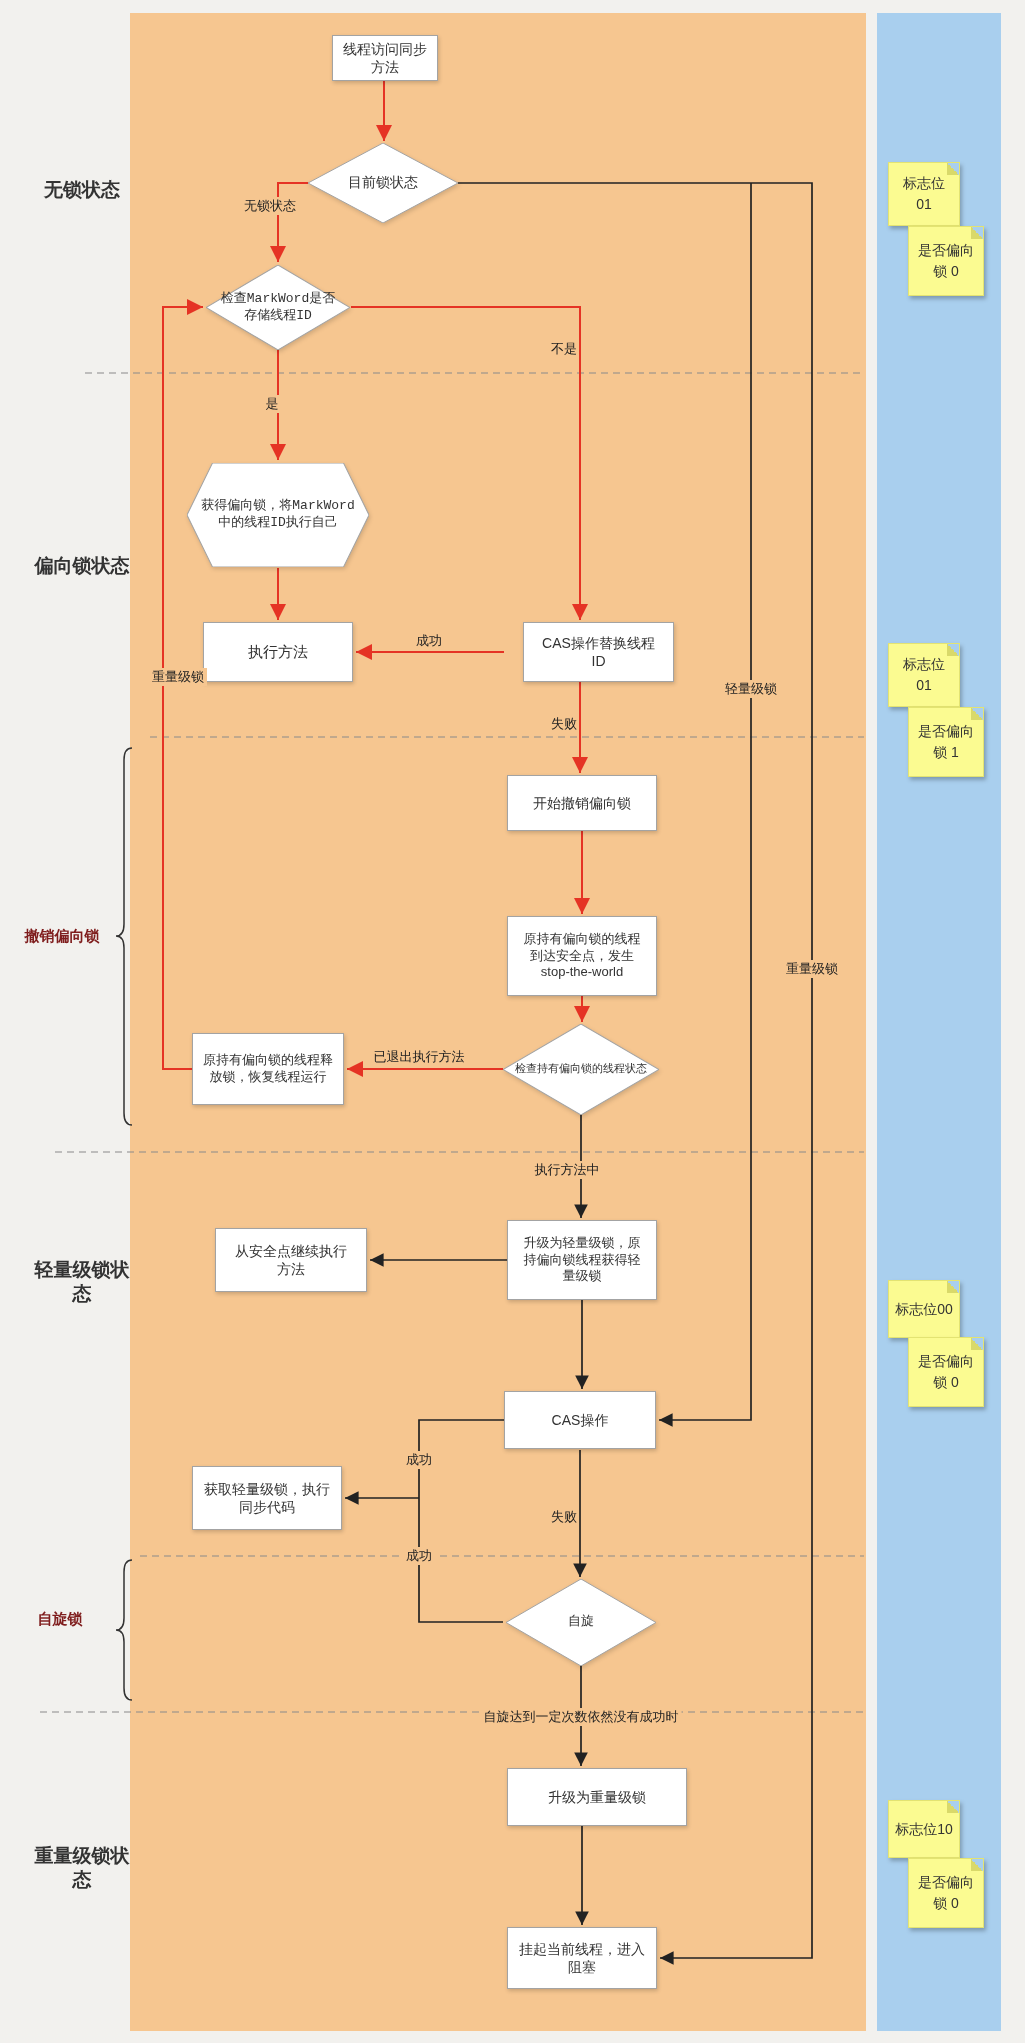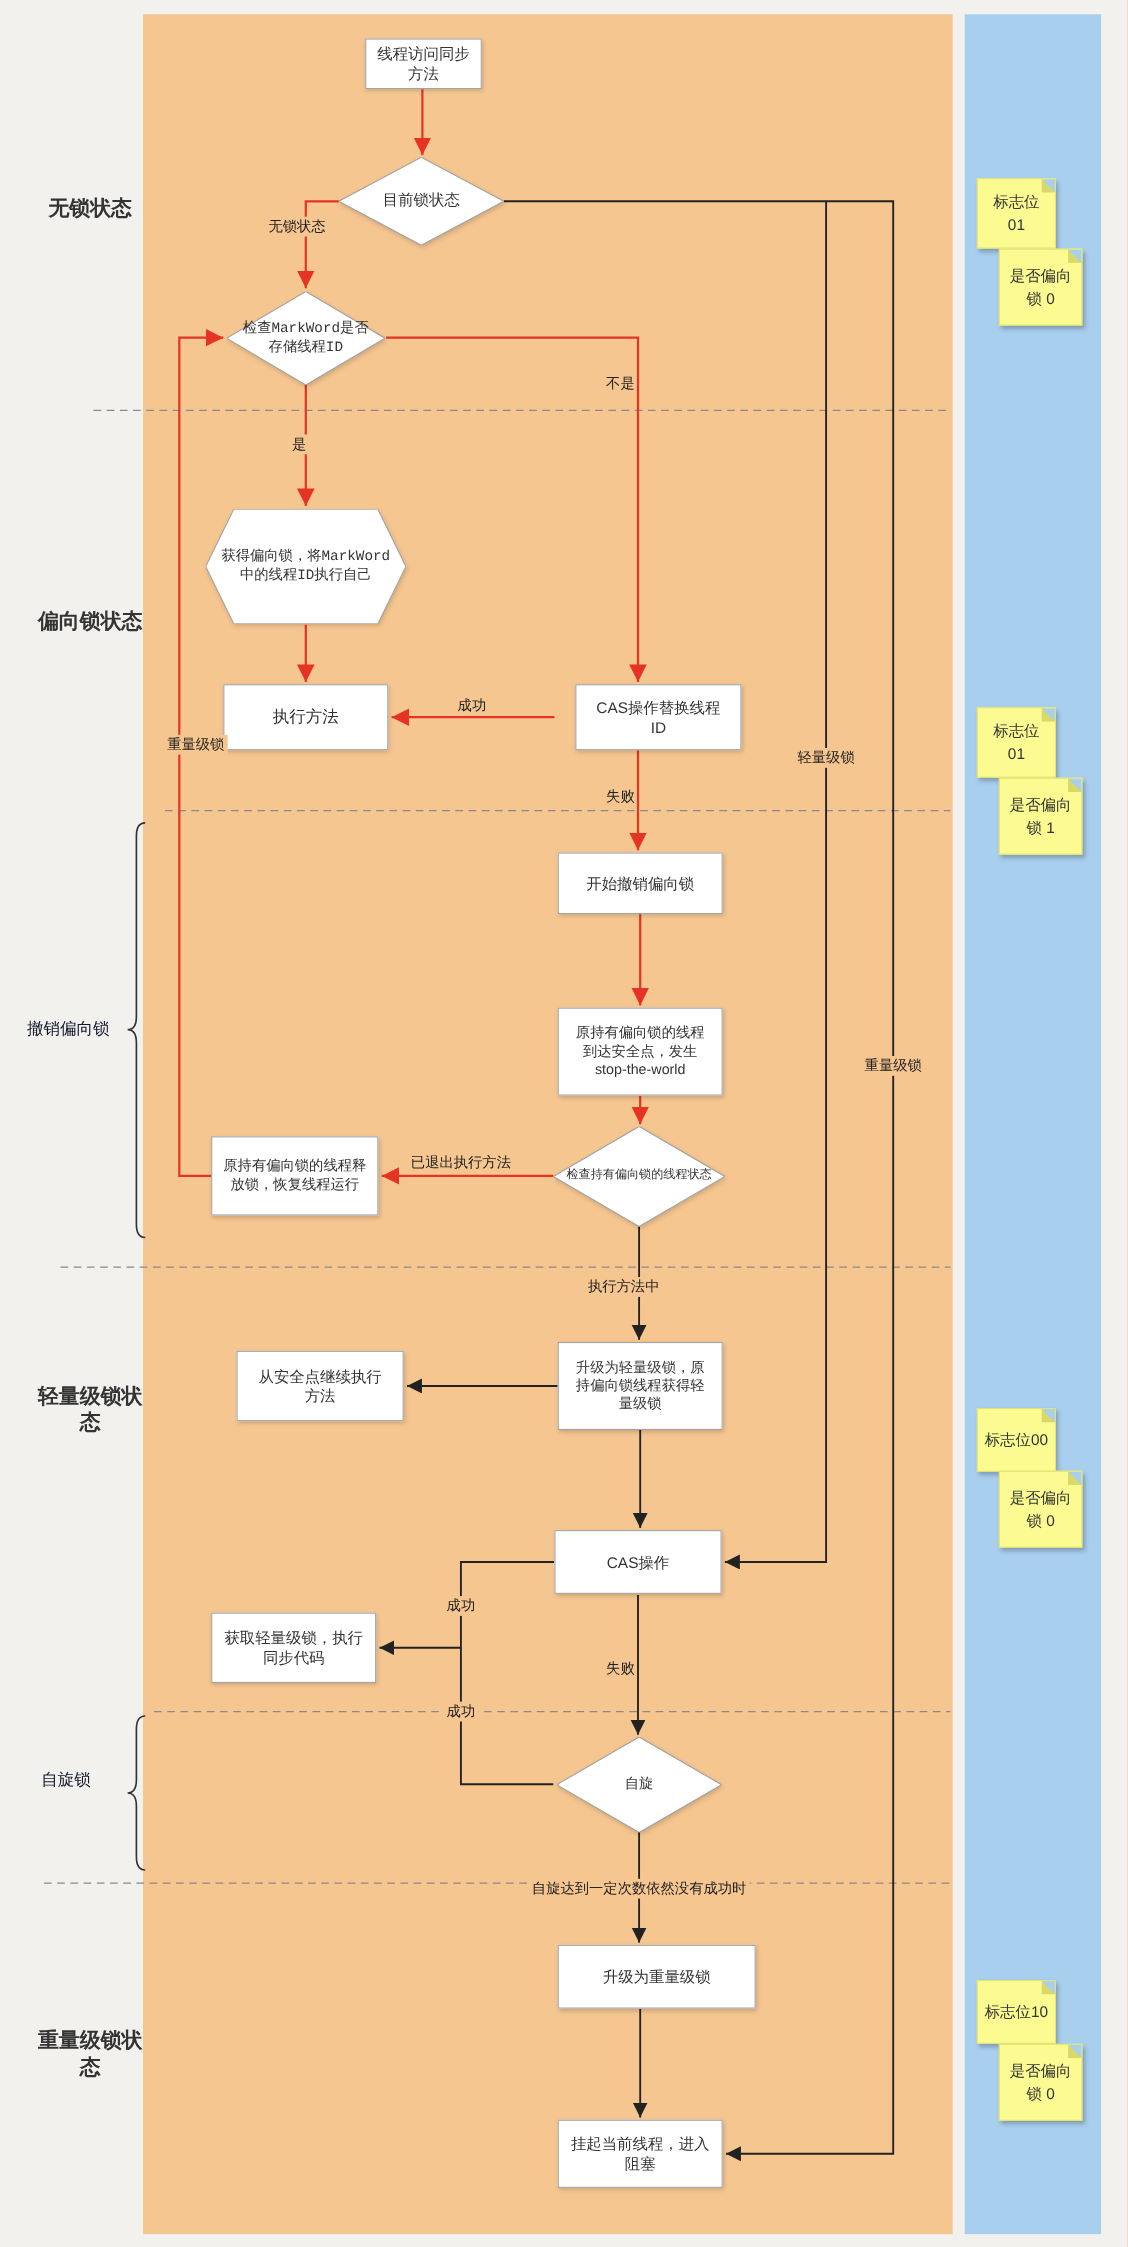--- a/index.html
+++ b/index.html
@@ -26,21 +26,21 @@
   .node.shape svg polygon{fill:#fff;stroke:#a3a3a3;vector-effect:non-scaling-stroke;}
   .node.shape span{position:relative;z-index:1;padding:0 12px;font-family:Liberation Mono, monospace;}
   .f13{font-size:13px;}
   .f12{font-size:11px;}
   .f15{font-size:15px;}
 
   .state-label{
     position:absolute;transform:translate(-50%,-50%);z-index:1;
     font-weight:bold;font-size:19px;color:#333;text-align:center;line-height:1.25;white-space:pre-line;
   }
-  .state-label.minor{font-size:15px;font-weight:normal;color:#0f172a;}
+  .state-label.minor{font-size:15px;font-weight:bold;color:#7f1d1d;}
   .state-label.wrap{width:102px;}
 
   .elabel{
     position:absolute;transform:translate(-50%,-50%);z-index:5;
     font-size:13px;color:#222;white-space:nowrap;
   }
   .elabel.onbg{background:#f6c690;padding:0 3px;}
 
   .note{
     position:absolute;z-index:4;background:#fbfb91;border:1px solid #e3e372;

